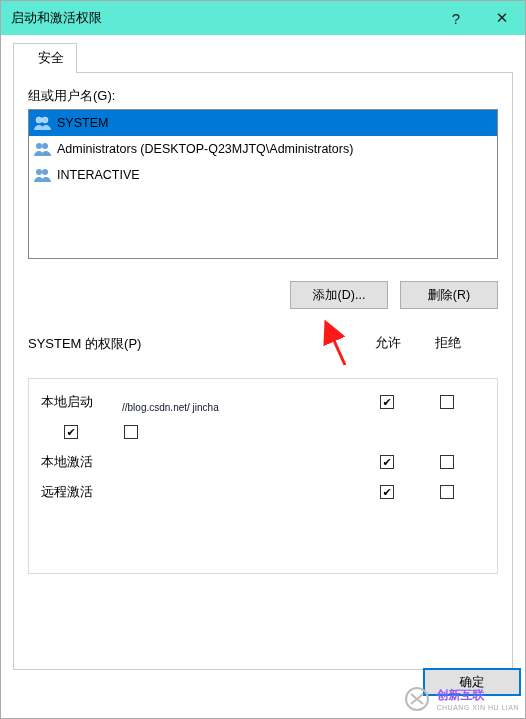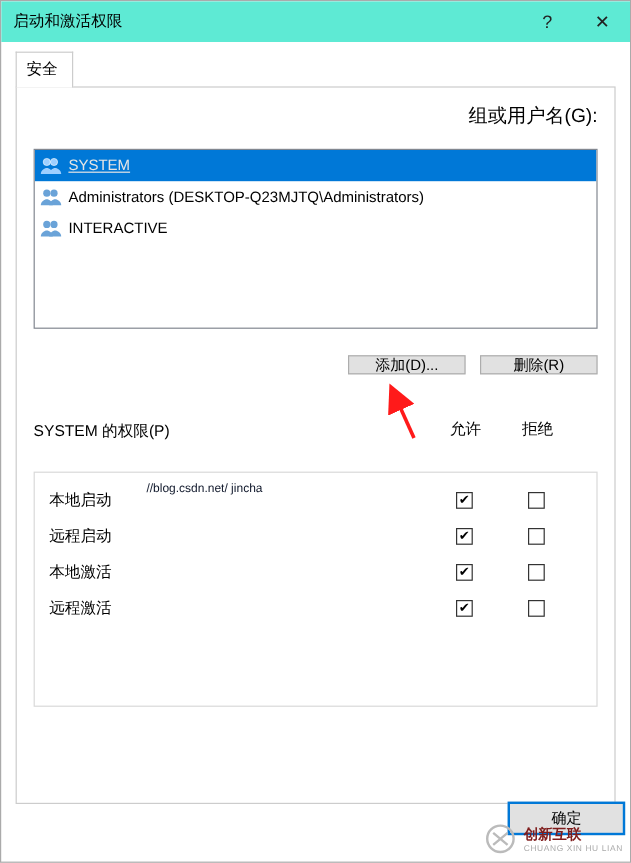--- a/index.html
+++ b/index.html
@@ -32,75 +32,74 @@
     color: #222;
   }
   .tab-area {
     margin: 8px 12px 0 12px;
     position: relative;
   }
   .tab {
     display: inline-block;
     border: 1px solid #ccc;
     border-bottom: none;
-    padding: 5px 12px 6px 8px;
+    padding: 5px 12px 6px 24px;
     background: #fff;
     font-size: 13px;
     position: relative;
     z-index: 2;
   }
   .tab-panel {
     border: 1px solid #ccc;
     margin-top: -1px;
     padding: 14px 14px 10px 14px;
     height: 598px;
     position: relative;
     background: #fff;
   }
-  .group-label { margin-bottom: 16px; font-size: 16px; text-align: right; }
+  .group-label { margin-bottom: 4px; font-size: 13px; }
   .listbox {
     border: 1px solid #828790;
     background: #fff;
     height: 150px;
     overflow: hidden;
   }
   .li-row {
     display: flex;
     align-items: center;
     height: 26px;
     padding: 0 4px;
   }
   .li-row.selected {
     background: #0078d7;
-    color: #e5e5e5;
-    text-decoration: underline;
+    color: #000000;
   }
   .usericon {
     width: 20px;
     height: 18px;
     margin-right: 4px;
     display:flex;align-items:center;justify-content:center;
   }
   .btn-row {
     margin-top: 22px;
     display: flex;
     justify-content: flex-end;
     gap: 12px;
   }
   .btn {
     border: 1px solid #adadad;
     background: #e1e1e1;
     width: 98px;
-    height: 16px;
+    height: 28px;
     display: flex;
     align-items: center;
     justify-content: center;
     font-size: 12.5px;
   }
-  .perm-label { margin-top: 38px; font-size: 13px; }
+  .perm-label { margin-top: 26px; font-size: 13px; }
   .perm-headers {
     display: flex;
     margin-top: -19px;
     padding: 0 20px 0 0;
     justify-content: center;
   }
   .hspacer { flex:1; }
   .hcol { width: 60px; text-align: center; font-size: 13px; }
   .perm-box {
     border: 1px solid #d9d9d9;
@@ -239,21 +238,20 @@
       <div class="perm-row">
         <div class="perm-name">本地启动</div>
         <div class="cbcol">
             <div class="cb checked"></div>
           </div>
         <div class="cbcol">
             <div class="cb"></div>
           </div>
       </div>
       <div class="perm-row">
-        <div class="perm-name">远程启动</div>
         <div class="cbcol">
             <div class="cb checked"></div>
           </div>
         <div class="cbcol">
             <div class="cb"></div>
           </div>
       </div>
       <div class="perm-row">
         <div class="perm-name">本地激活</div>
         <div class="cbcol">
@@ -289,16 +287,16 @@
 <div class="bottom-bar">
   <div class="btn-primary">确定</div>
 </div>
 
 <div class="logo">
   <svg width="26" height="26" viewBox="0 0 26 26">
     <circle cx="13" cy="13" r="11" fill="none" stroke="#bbb" stroke-width="2"></circle>
     <path d="M7 8 L19 18 M19 8 L7 18" stroke="#bbb" stroke-width="2"></path>
   </svg>
   <div>
-    <div style="font-weight:bold;color:#7f1d1d;">创新互联</div>
+    <div style="font-weight:bold;color:#8b5cf6;">创新互联</div>
     <div style="font-size:7px;letter-spacing:0.5px;color:#aaa;">CHUANG XIN HU LIAN</div>
   </div>
 </div>
 
 </body></html>

